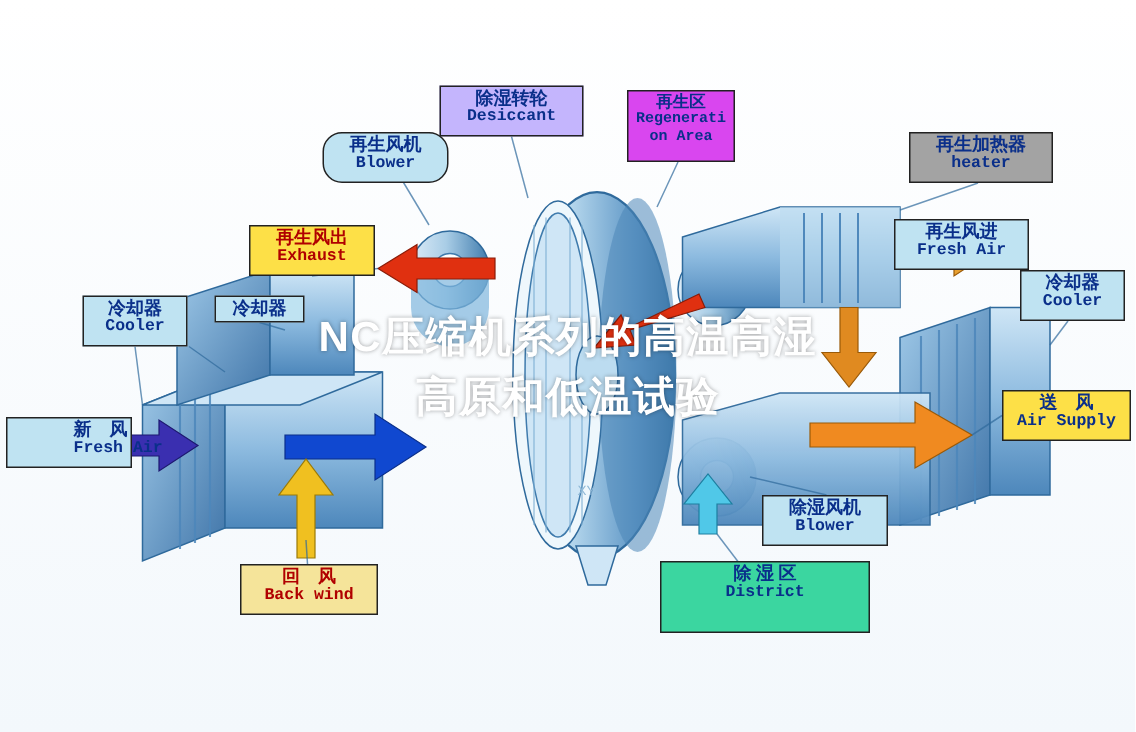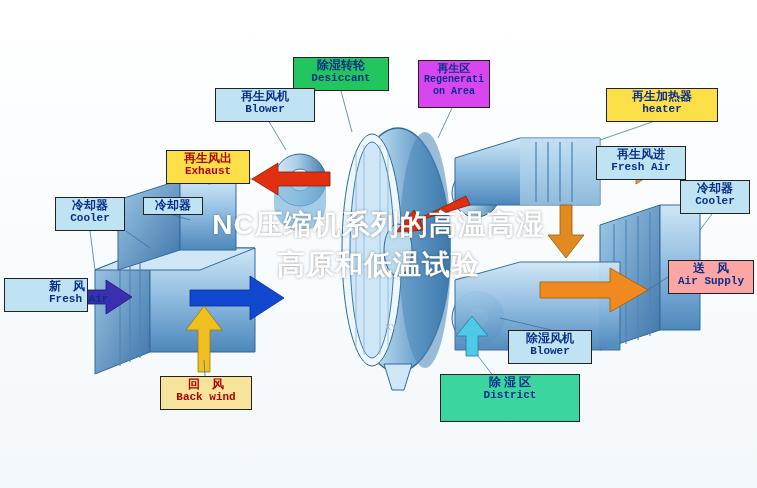--- a/index.html
+++ b/index.html
@@ -154,34 +154,34 @@
     </g>
     <text x="385" y="330" font-family="Liberation Sans, sans-serif" font-size="9" fill="#8fb8d6">XY</text>
   </svg>
 
   <div class="ttl">
     <span>NC压缩机系列的高温高湿</span>
     <span>高原和低温试验</span>
   </div>
 
   <div id="labels">
-      <div class="lbl" style="left: 293px; top: 57px; width: 96px; min-height: 34px; background: #22c55e; color: rgb(10, 47, 138); font-size: 12px;">
+      <div class="lbl" style="left: 293px; top: 57px; width: 96px; min-height: 34px; background: #c4b5fd; color: rgb(10, 47, 138); font-size: 12px;">
         <span class="l1">除湿转轮</span>
         <span class="l2" style="font-family: &quot;Liberation Mono&quot;, monospace; font-size: 11px;">Desiccant</span>
       </div>
       <div class="lbl" style="left: 418px; top: 60px; width: 72px; min-height: 48px; background: #d946ef; color: rgb(10, 47, 138); font-size: 11px;">
         <span class="l1">再生区</span>
         <span class="l2" style="font-family: &quot;Liberation Mono&quot;, monospace; font-size: 10px;">Regenerati</span>
         <span class="l2" style="font-family: &quot;Liberation Mono&quot;, monospace; font-size: 10px;">on Area</span>
       </div>
-      <div class="lbl" style="left: 215px; top: 88px; width: 100px; min-height: 34px; background: rgb(191, 227, 242); color: rgb(10, 47, 138); font-size: 12px;">
+      <div class="lbl" style="left: 215px; top: 88px; width: 84px; min-height: 34px; background: rgb(191, 227, 242); color: rgb(10, 47, 138); font-size: 12px; border-radius: 13px;">
         <span class="l1">再生风机</span>
         <span class="l2" style="font-family: &quot;Liberation Mono&quot;, monospace; font-size: 11px;">Blower</span>
       </div>
-      <div class="lbl" style="left: 606px; top: 88px; width: 112px; min-height: 34px; background: #fde047; color: rgb(10, 47, 138); font-size: 12px;">
+      <div class="lbl" style="left: 606px; top: 88px; width: 96px; min-height: 34px; background: #a3a3a3; color: rgb(10, 47, 138); font-size: 12px;">
         <span class="l1">再生加热器</span>
         <span class="l2" style="font-family: &quot;Liberation Mono&quot;, monospace; font-size: 11px;">heater</span>
       </div>
       <div class="lbl" style="left: 166px; top: 150px; width: 84px; min-height: 34px; background: #fde047; color: rgb(176, 0, 0); font-size: 12px;">
         <span class="l1">再生风出</span>
         <span class="l2" style="font-family: &quot;Liberation Mono&quot;, monospace; font-size: 11px;">Exhaust</span>
       </div>
       <div class="lbl" style="left: 596px; top: 146px; width: 90px; min-height: 34px; background: rgb(191, 227, 242); color: rgb(10, 47, 138); font-size: 12px;">
         <span class="l1">再生风进</span>
         <span class="l2" style="font-family: &quot;Liberation Mono&quot;, monospace; font-size: 11px;">Fresh Air</span>
@@ -194,21 +194,21 @@
         <span class="l1">冷却器</span>
       </div>
       <div class="lbl" style="left: 680px; top: 180px; width: 70px; min-height: 34px; background: rgb(191, 227, 242); color: rgb(10, 47, 138); font-size: 12px;">
         <span class="l1">冷却器</span>
         <span class="l2" style="font-family: &quot;Liberation Mono&quot;, monospace; font-size: 11px;">Cooler</span>
       </div>
       <div class="lbl" style="left: 4px; top: 278px; width: 84px; min-height: 34px; background: rgb(191, 227, 242); color: rgb(10, 47, 138); font-size: 12px; padding-left: 44px;">
         <span class="l1">新　风</span>
         <span class="l2" style="font-family: &quot;Liberation Mono&quot;, monospace; font-size: 11px;">Fresh Air</span>
       </div>
-      <div class="lbl" style="left: 668px; top: 260px; width: 86px; min-height: 34px; background: #fca5a5; color: rgb(10, 47, 138); font-size: 12px; text-align: center;">
+      <div class="lbl" style="left: 668px; top: 260px; width: 86px; min-height: 34px; background: #fde047; color: rgb(10, 47, 138); font-size: 12px; text-align: center;">
         <span class="l1">送　风</span>
         <span class="l2" style="font-family: &quot;Liberation Mono&quot;, monospace; font-size: 11px;">Air Supply</span>
       </div>
       <div class="lbl" style="left: 508px; top: 330px; width: 84px; min-height: 34px; background: rgb(191, 227, 242); color: rgb(10, 47, 138); font-size: 12px;">
         <span class="l1">除湿风机</span>
         <span class="l2" style="font-family: &quot;Liberation Mono&quot;, monospace; font-size: 11px;">Blower</span>
       </div>
       <div class="lbl" style="left: 160px; top: 376px; width: 92px; min-height: 34px; background: rgb(245, 228, 154); color: rgb(176, 0, 0); font-size: 12px;">
         <span class="l1">回　风</span>
         <span class="l2" style="font-family: &quot;Liberation Mono&quot;, monospace; font-size: 11px;">Back wind</span>

